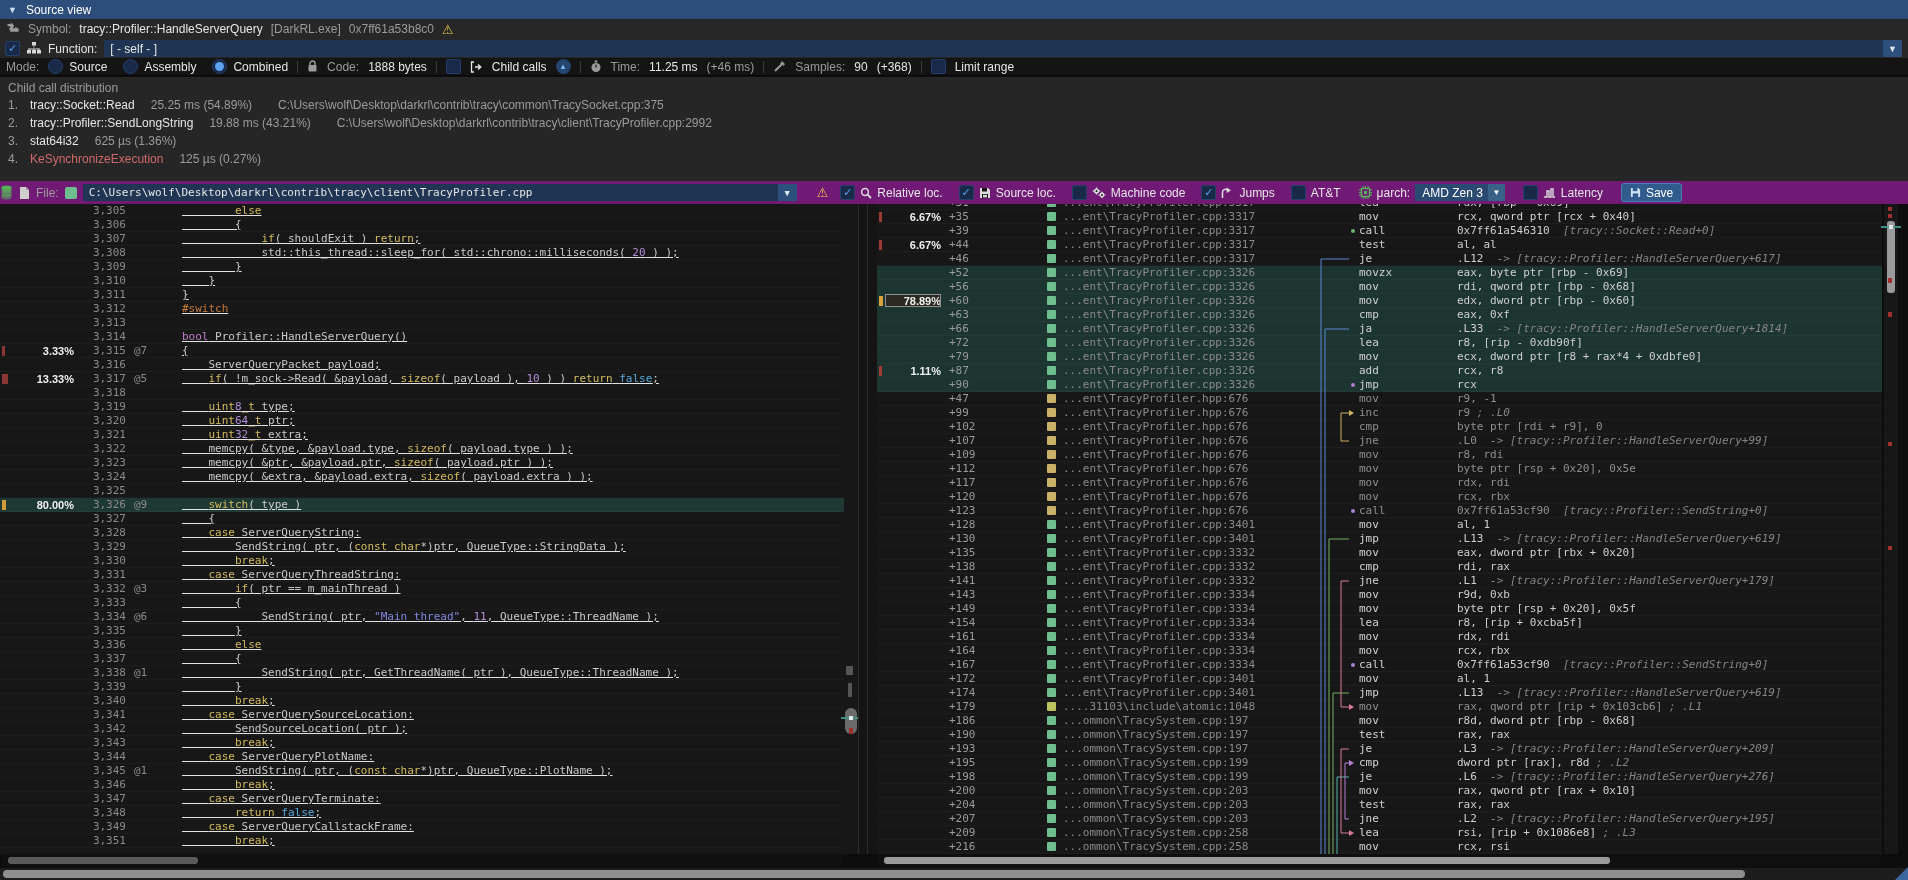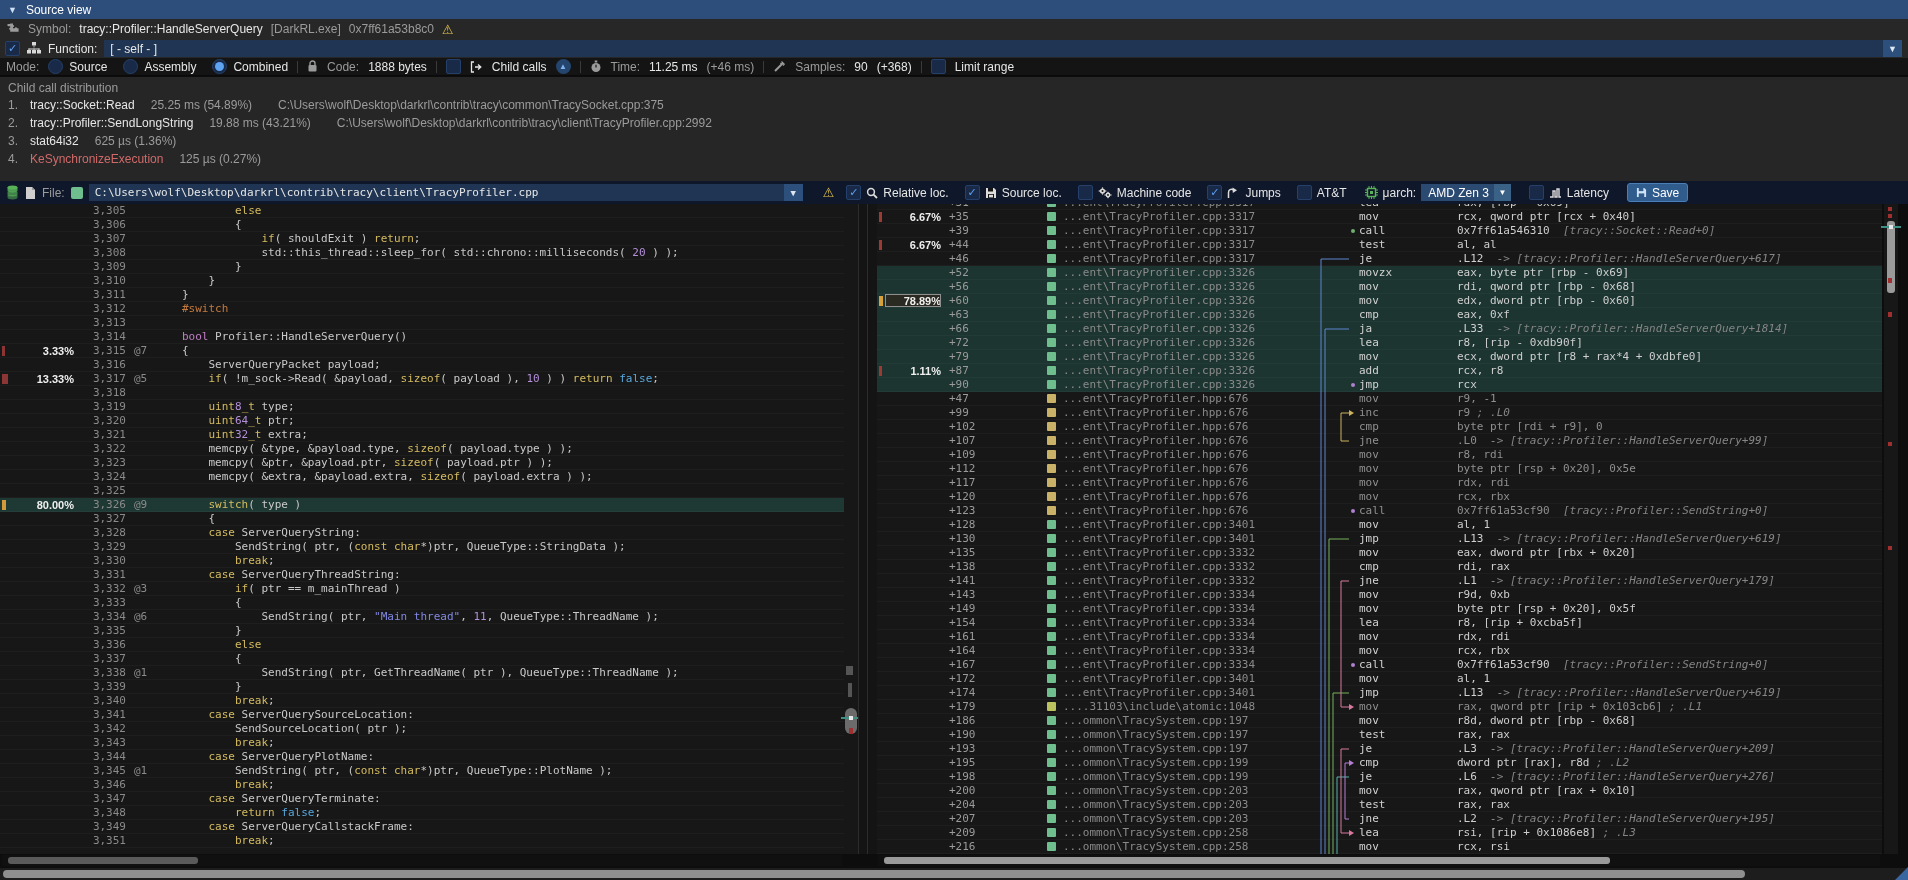--- a/index.html
+++ b/index.html
@@ -6,21 +6,21 @@
   body{width:1908px;height:880px;position:relative;overflow:hidden;
        font-family:"Liberation Sans",sans-serif;color:#e4e4e4;font-size:12px;}
   .mono{font-family:"DejaVu Sans Mono",monospace;}
   .abs{position:absolute;}
   
   #titlebar{left:0;top:0;width:1908px;height:19px;background:#2d4d7b;display:flex;align-items:center;gap:9px;padding-left:8px;box-sizing:border-box;color:#fff;font-size:12px;}
   #symbolrow{left:0;top:19px;width:1908px;height:20px;background:#272727;display:flex;align-items:center;gap:8px;padding-left:6px;box-sizing:border-box;}
   #funcrow{left:0;top:39px;width:1908px;height:19px;background:#272727;display:flex;align-items:center;gap:7px;padding-left:5px;box-sizing:border-box;}
   #moderow{left:0;top:58px;width:1908px;height:18px;background:#141414;display:flex;align-items:center;gap:9px;padding-left:6px;box-sizing:border-box;border-bottom:1px solid #0a0a0a;}
   #childarea{left:0;top:77px;width:1908px;height:104px;background:#262626;padding:4px 0 0 8px;box-sizing:border-box;}
-  #filerow{left:0;top:181px;width:1908px;height:23px;background:#0f172a;display:flex;align-items:center;gap:6px;padding-left:6px;box-sizing:border-box;}
+  #filerow{left:0;top:181px;width:1908px;height:23px;background:#701a75;display:flex;align-items:center;gap:6px;box-sizing:border-box;}
   .lbl{color:#9b9b9b;} .val{color:#e6e6e6;}
   .warn{color:#e5c44a;font-family:"DejaVu Sans",sans-serif;font-size:13px;}
   
   .cb{width:13px;height:13px;background:#182a47;border:1px solid #25406b;border-radius:2px;display:inline-flex;align-items:center;justify-content:center;color:transparent;font-size:11px;flex:none;}
   .cb.on{color:#5ea2f2;}
   .radio{width:13px;height:13px;border-radius:50%;background:#182a47;border:1px solid #25406b;display:inline-block;position:relative;flex:none;}
   .radio.on::after{content:"";position:absolute;left:2px;top:2px;width:9px;height:9px;border-radius:50%;background:#5ea2f2;}
   .combo{background:#1f3553;height:17px;display:flex;align-items:center;padding-left:6px;box-sizing:border-box;color:#e6e6e6;position:relative;}
   .combo .arrowbtn{position:absolute;right:0;top:0;width:19px;height:100%;background:#2d4f7c;display:flex;align-items:center;justify-content:center;color:#dfe7f2;font-size:9px;}
   .grp-sep{width:1px;height:12px;background:#3a3a3a;}
@@ -41,21 +41,21 @@
   #asmpane{left:877px;top:204px;width:1005px;height:650px;background:#171717;overflow:hidden;}
   #srcrows{position:absolute;left:0;top:0;width:100%;}
   #asmrows{position:absolute;left:0;top:-8px;width:100%;}
   .sr,.ar{display:flex;height:14px;line-height:14px;font-size:11px;box-sizing:border-box;border-bottom:1px solid rgba(255,255,255,0.03);}
   .sr.hl{background:#1e3833;} .ar.hl{background:#1c3531;}
   .sheat{width:14px;position:relative;flex:none;}
   .sbar{position:absolute;left:2px;top:2px;height:10px;}
   .spct{width:60px;text-align:right;font-family:"Liberation Sans",sans-serif;font-weight:bold;color:#efefef;flex:none;}
   .snum{width:52px;text-align:right;color:#8a8a8a;flex:none;font-family:"DejaVu Sans Mono",monospace;}
   .sanno{width:34px;margin-left:8px;color:#8a8a8a;flex:none;font-family:"DejaVu Sans Mono",monospace;}
-  .scode{margin-left:14px;white-space:pre;font-family:"DejaVu Sans Mono",monospace;}
+  .scode{margin-left:14px;white-space:pre;font-family:"DejaVu Sans Mono",monospace;text-decoration:underline;}
   .aheat{width:8px;position:relative;flex:none;}
   .abar{position:absolute;left:2px;top:2px;height:10px;}
   .apct{width:56px;text-align:right;font-weight:bold;color:#efefef;flex:none;font-family:"Liberation Sans",sans-serif;}
   .apct.box{outline:1px solid #8f8f8f;outline-offset:-1px;background:#2a2a22;}
   .aaddr{width:94px;margin-left:8px;color:#9a9a9a;flex:none;font-family:"DejaVu Sans Mono",monospace;}
   .asq{width:20px;flex:none;display:flex;align-items:center;justify-content:flex-start;padding-left:4px;box-sizing:border-box;}
   .asq i{width:9px;height:9px;border-radius:1px;display:block;}
   .afile{width:250px;color:#8a8a8a;flex:none;white-space:pre;font-family:"DejaVu Sans Mono",monospace;}
   .ajmp{width:36px;flex:none;}
   .amn{width:96px;flex:none;padding-left:10px;box-sizing:border-box;color:#d2d2d2;position:relative;font-family:"DejaVu Sans Mono",monospace;}

